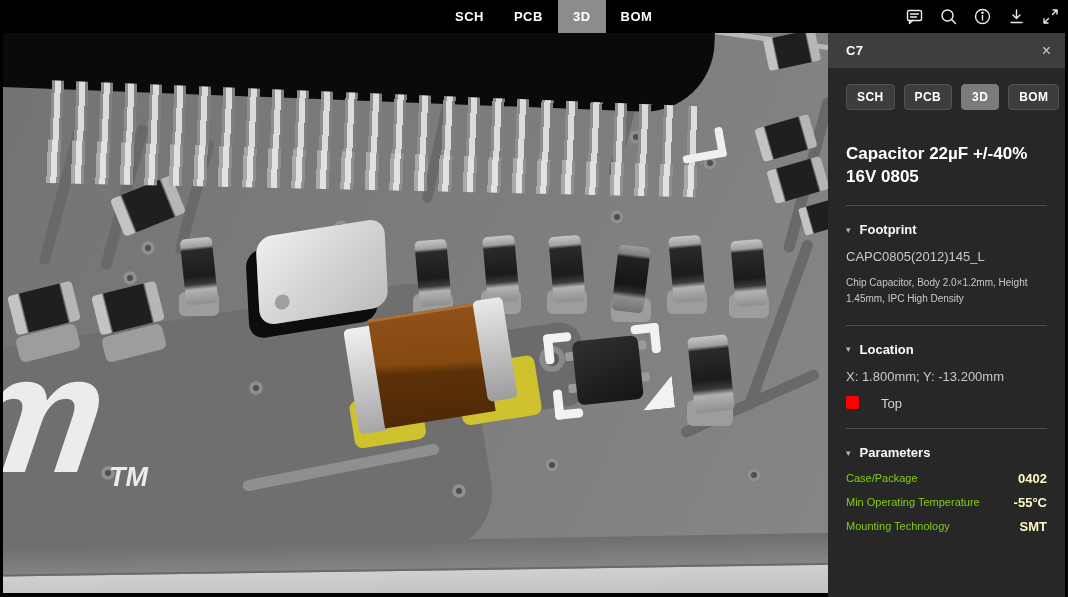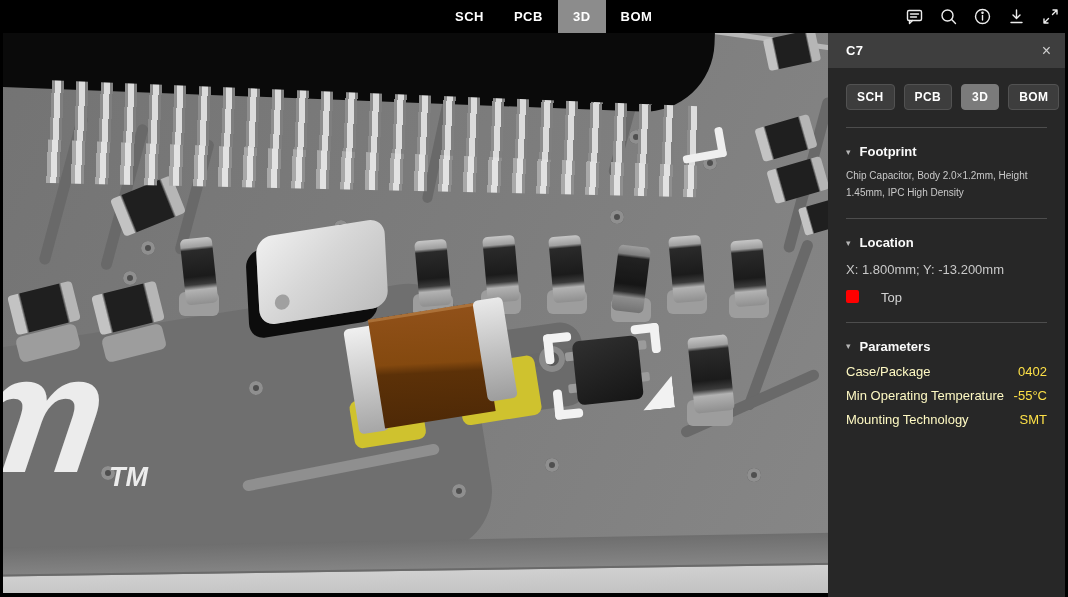--- a/index.html
+++ b/index.html
@@ -102,22 +102,22 @@
   .sec-head { display:flex; align-items:center; gap:9px; cursor:pointer; }
   .sec-caret { color:#b5b5b5; font-size:9px; }
   .sec-label { color:#fafafa; font-size:13px; font-weight:bold; }
   .sec-text { margin-top:12px; color:#c9c9c9; font-size:13px; line-height:16.5px; }
   .sec-text2 { margin-top:9px; color:#c9c9c9; font-size:10px; line-height:16.5px; }
   .layer-row { margin-top:11px; display:flex; gap:22px; }
   .layer-swatch { width:13px; height:13px; border-radius:2px; }
   .layer-name { color:#d3d3d3; font-size:13px; }
   .param-rows { margin-top:6px; }
   .param-row { display:flex; justify-content:space-between; align-items:center; height:24px; }
-  .param-label { color:#fef9c3; font-size:13px; }
-  .param-value { color:#fde047; font-size:13px; font-weight:normal; }
+  .param-label { color:#84cc16; font-size:11px; }
+  .param-value { color:#fef9c3; font-size:13px; font-weight:bold; }
 </style>
 </head>
 <body>
 
 <div class="stage">
 
   <div class="scene">
 
     <div class="patch" style="left:-90px;top:318px;width:570px;height:270px;background:#6f6f6f;transform:rotate(-9deg);"></div>
     <div class="patch" style="left:486px;top:326px;width:96px;height:84px;background:#6b6b6b;border-radius:22px;transform:rotate(-8deg);"></div>
@@ -263,27 +263,29 @@
       <div class="panel-title">C7</div>
       <div class="panel-close">×</div>
     </div>
     <div class="panel-tabs">
       <div class="ptab">SCH</div>
       <div class="ptab">PCB</div>
       <div class="ptab active">3D</div>
       <div class="ptab">BOM</div>
     </div>
     <div class="panel-body">
+      <div class="comp-title">Capacitor 22µF +/-40% 16V 0805</div>
 
       <div class="divider"></div>
       <div class="section">
         <div class="sec-head">
           <span class="sec-caret">▾</span>
           <span class="sec-label">Footprint</span>
         </div>
+        <div class="sec-text">CAPC0805(2012)145_L</div>
         <div class="sec-text2">Chip Capacitor, Body 2.0×1.2mm, Height 1.45mm, IPC High Density</div>
       </div>
 
       <div class="divider"></div>
       <div class="section">
         <div class="sec-head">
           <span class="sec-caret">▾</span>
           <span class="sec-label">Location</span>
         </div>
         <div class="sec-text">X: 1.800mm; Y: -13.200mm</div>

